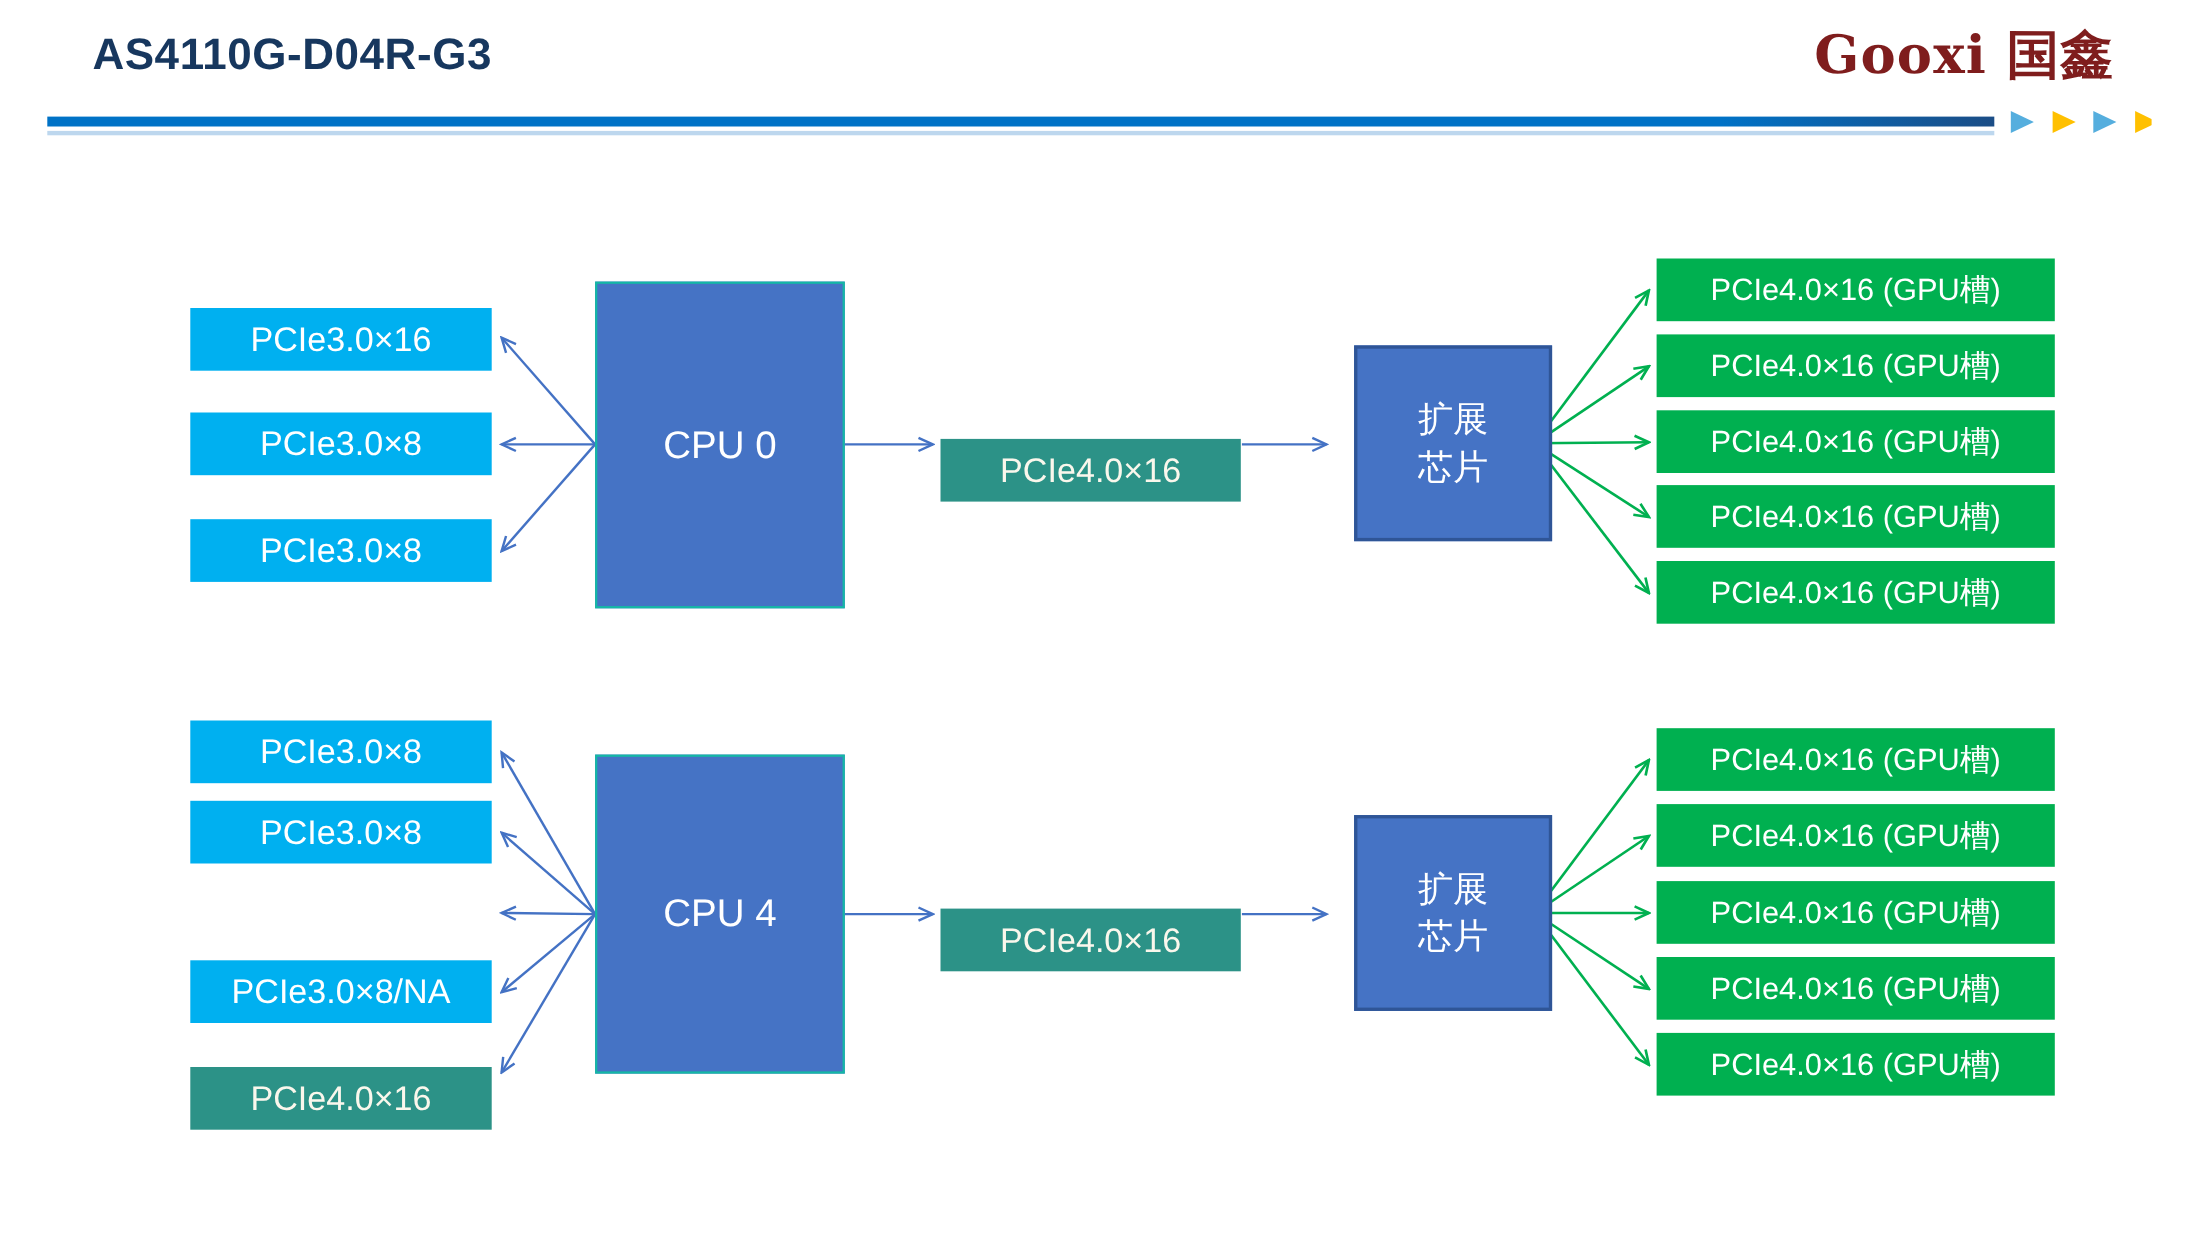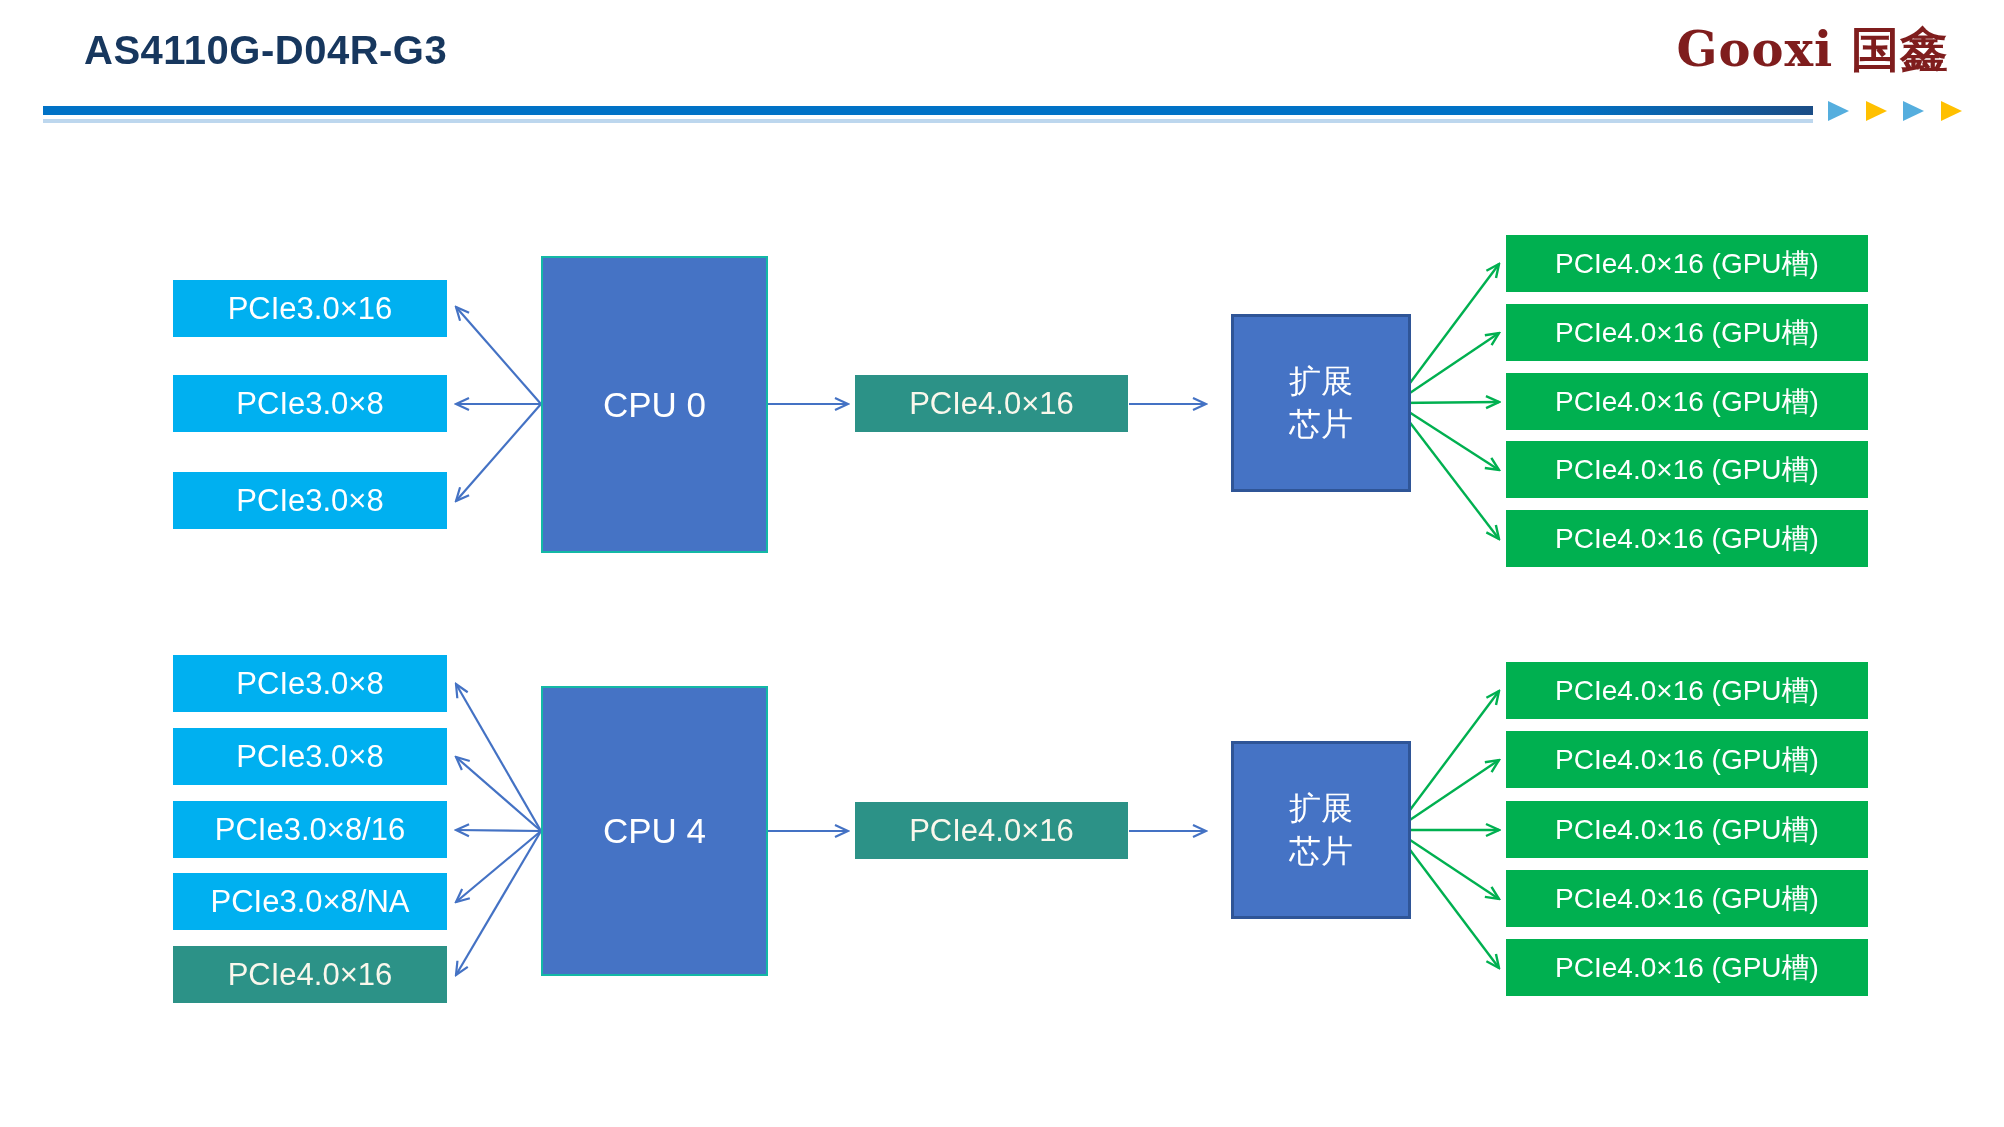--- a/index.html
+++ b/index.html
@@ -2,21 +2,20 @@
 <html><head>
 <meta charset="utf-8">
 <style>
   html,body{margin:0;padding:0;background:#ffffff;}
   .page{
     position:relative;
     width:1956px;height:1127px;
     background:#ffffff;
     overflow:hidden;
     font-family:"Liberation Sans",sans-serif;
-    padding-left:27px;
   }
   
   .title{
     position:absolute;left:84px;top:28px;
     font-size:40px;font-weight:bold;color:#17375E;
     letter-spacing:0.5px;white-space:nowrap;
   }
   .logo{
     position:absolute;right:34px;top:18px;
     font-family:"DejaVu Serif",serif;
@@ -34,21 +33,21 @@
   .tri{position:absolute;top:101px;width:0;height:0;
        border-top:10px solid transparent;border-bottom:10px solid transparent;}
   .tri-blue{border-left:21px solid #55AEDE;}
   .tri-orange{border-left:21px solid #FFC000;}
   
   .box{
     position:absolute;display:flex;align-items:center;justify-content:center;
     color:#ffffff;text-align:left;box-sizing:border-box;white-space:nowrap;
   }
   .pcie3{background:#00B0F0;font-size:31px;}
-  .pcie4{background:#2C9287;font-size:31px;color:#FAF7EC;}
+  .pcie4{background:#2C9287;font-size:31px;color:#FAF7EC;margin-top:24px;}
   .gpu{background:#00B050;font-size:28px;}
   .cpu{background:#4573C5;border:2px solid #14b8a6;font-size:35px;}
   .expander{
     background:#4573C5;border:3px solid #2F5597;
     font-size:32px;line-height:1.35;margin-left:18px;
   }
   .arrows{position:absolute;left:0;top:0;}
 </style>
 </head>
 <body>
@@ -123,21 +122,20 @@
   </div>
 
   <div class="box gpu" style="left:1506px;top:235px;width:362px;height:57px">PCIe4.0×16 (GPU槽)</div>
   <div class="box gpu" style="left:1506px;top:304px;width:362px;height:57px">PCIe4.0×16 (GPU槽)</div>
   <div class="box gpu" style="left:1506px;top:373px;width:362px;height:57px">PCIe4.0×16 (GPU槽)</div>
   <div class="box gpu" style="left:1506px;top:441px;width:362px;height:57px">PCIe4.0×16 (GPU槽)</div>
   <div class="box gpu" style="left:1506px;top:510px;width:362px;height:57px">PCIe4.0×16 (GPU槽)</div>
 
   <div class="box pcie3" style="left:173px;top:655px;width:274px;height:57px">PCIe3.0×8</div>
   <div class="box pcie3" style="left:173px;top:728px;width:274px;height:57px">PCIe3.0×8</div>
-  <div class="box pcie3" style="left:173px;top:801px;width:274px;height:57px">PCIe3.0×8/16</div>
   <div class="box pcie3" style="left:173px;top:873px;width:274px;height:57px">PCIe3.0×8/NA</div>
   <div class="box pcie4" style="left:173px;top:946px;width:274px;height:57px">PCIe4.0×16</div>
 
   <div class="box cpu" style="left:541px;top:686px;width:227px;height:290px">CPU 4</div>
 
   <div class="box pcie4" style="left:855px;top:802px;width:273px;height:57px">PCIe4.0×16</div>
 
   <div class="box expander" style="left:1213px;top:741px;width:180px;height:178px">
     <div>
       <div>扩展</div>

